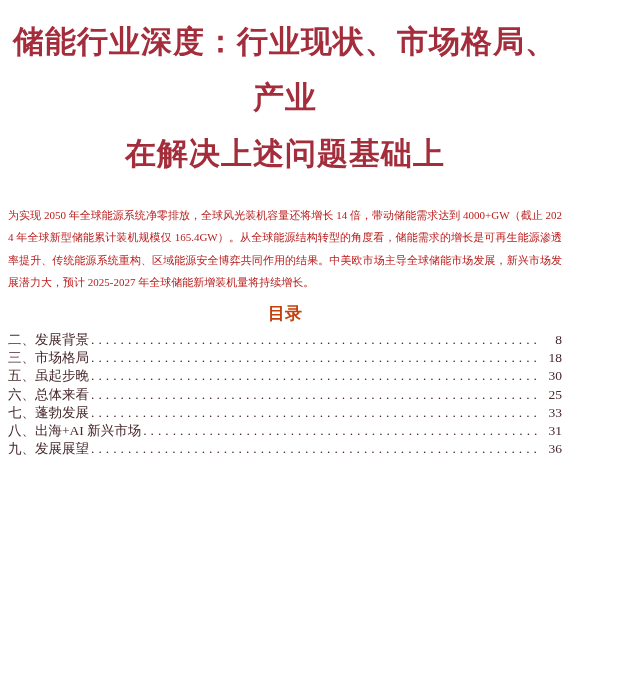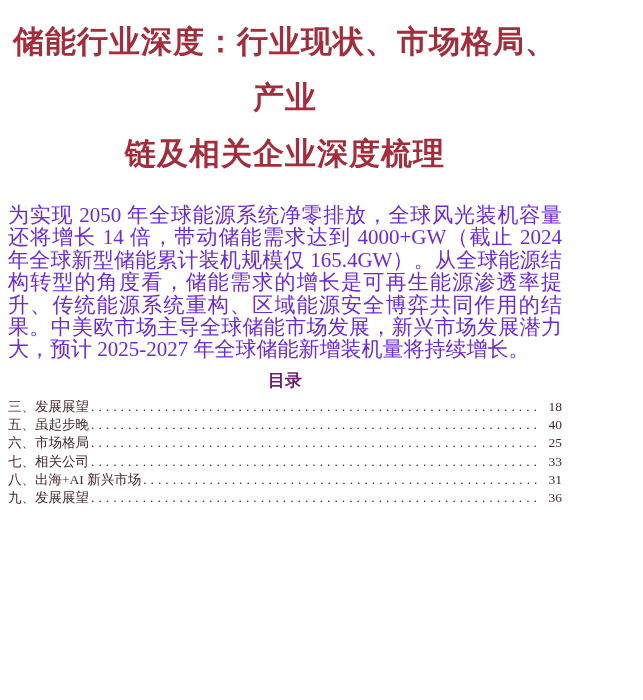--- a/index.html
+++ b/index.html
@@ -26,29 +26,29 @@
     color: #A42D3C;
     font-size: 31px;
     line-height: 56px;
     letter-spacing: 1px;
     text-align: center;
   }
   .body-section {
     margin-top: 22px;
   }
   .body-paragraph {
-    color: #6d28d9;
-    font-size: 21px;
+    color: #b91c1c;
+    font-size: 11px;
     line-height: 22.4px;
     text-align: justify;
     margin: 0 0 10px 0;
     word-break: break-all;
   }
   .toc-heading {
-    color: #701a75;
+    color: #c2410c;
     font-weight: bold;
     font-size: 17px;
     line-height: 20px;
     text-align: center;
     margin: 4px 0 7px 0;
   }
   .toc-list {
     color: #46282B;
   }
   .toc-row {
@@ -76,47 +76,52 @@
     text-align: right;
   }
 </style>
 </head>
 <body>
 
 <div class="page">
 
   <div class="doc-title">
     <div>储能行业深度：行业现状、市场格局、产业</div>
-    <div>链及相关企业深度梳理</div>
+    <div>在解决上述问题基础上</div>
   </div>
 
   <div class="body-section">
     <p class="body-paragraph">为实现 2050 年全球能源系统净零排放，全球风光装机容量还将增长 14 倍，带动储能需求达到 4000+GW（截止 2024 年全球新型储能累计装机规模仅 165.4GW）。从全球能源结构转型的角度看，储能需求的增长是可再生能源渗透率提升、传统能源系统重构、区域能源安全博弈共同作用的结果。中美欧市场主导全球储能市场发展，新兴市场发展潜力大，预计 2025-2027 年全球储能新增装机量将持续增长。</p>
   </div>
 
   <div class="toc-heading">目录</div>
 
   <div class="toc-list">
     <div class="toc-row">
-      <span class="toc-label">三、发展展望</span>
+      <span class="toc-label">二、发展背景</span>
+      <span class="toc-dots"></span>
+      <span class="toc-page">8</span>
+    </div>
+    <div class="toc-row">
+      <span class="toc-label">三、市场格局</span>
       <span class="toc-dots"></span>
       <span class="toc-page">18</span>
     </div>
     <div class="toc-row">
       <span class="toc-label">五、虽起步晚</span>
       <span class="toc-dots"></span>
-      <span class="toc-page">40</span>
+      <span class="toc-page">30</span>
     </div>
     <div class="toc-row">
-      <span class="toc-label">六、市场格局</span>
+      <span class="toc-label">六、总体来看</span>
       <span class="toc-dots"></span>
       <span class="toc-page">25</span>
     </div>
     <div class="toc-row">
-      <span class="toc-label">七、相关公司</span>
+      <span class="toc-label">七、蓬勃发展</span>
       <span class="toc-dots"></span>
       <span class="toc-page">33</span>
     </div>
     <div class="toc-row">
       <span class="toc-label">八、出海+AI 新兴市场</span>
       <span class="toc-dots"></span>
       <span class="toc-page">31</span>
     </div>
     <div class="toc-row">
       <span class="toc-label">九、发展展望</span>

